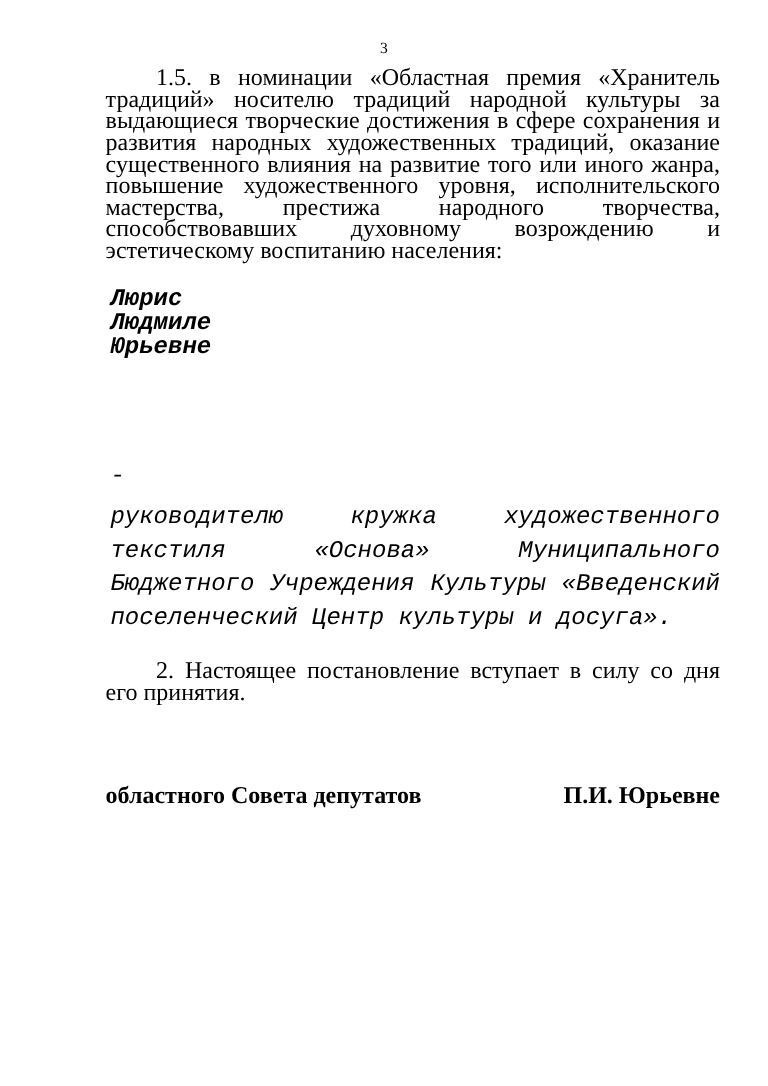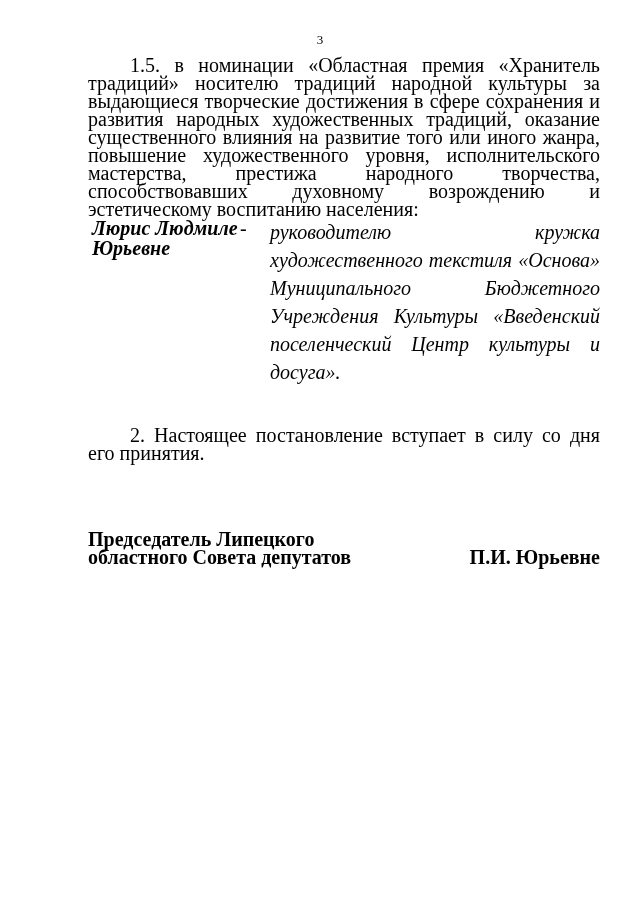--- a/index.html
+++ b/index.html
@@ -34,41 +34,44 @@
     font-size: 20px;
     line-height: 18px;
   }
   .para-main {
     margin-top: 26px;
     text-align: justify;
     text-indent: 42px;
   }
   .award-row {
     display: flex;
+    flex-direction: column;
+    margin-top: 22px;
     margin-left: 4px;
     font-style: italic;
+    font-family: Liberation Mono, monospace;
   }
   .award-name {
     width: 148px;
     flex: 0 0 148px;
     font-weight: bold;
     line-height: 20px;
   }
   .award-dash {
     flex: 0 0 30px;
     width: 30px;
     line-height: 20px;
   }
   .award-desc {
     flex: 1 1 auto;
     text-align: justify;
     line-height: 28px;
   }
   .para-2 {
-    margin-top: 40px;
+    margin-top: 20px;
     text-indent: 42px;
     text-align: justify;
   }
   .signature-block {
     margin-top: 68px;
     font-weight: bold;
   }
   .signature-line-1 {
     line-height: 18px;
   }
@@ -90,20 +93,19 @@
 
   <div class="body-text award-row">
     <div class="award-name">Люрис Людмиле Юрьевне</div>
     <div class="award-dash">-</div>
     <div class="award-desc">руководителю кружка художественного текстиля «Основа» Муниципального Бюджетного Учреждения Культуры «Введенский поселенческий Центр культуры и досуга».</div>
   </div>
 
   <div class="body-text para-2">2. Настоящее постановление вступает в силу со дня его принятия.</div>
 
   <div class="body-text signature-block">
-    <div class="signature-line-1">Председатель Липецкого</div>
     <div class="signature-line-2">
       <span>областного Совета депутатов</span>
       <span>П.И. Юрьевне</span>
     </div>
   </div>
 
 </div>
 
 </body></html>

